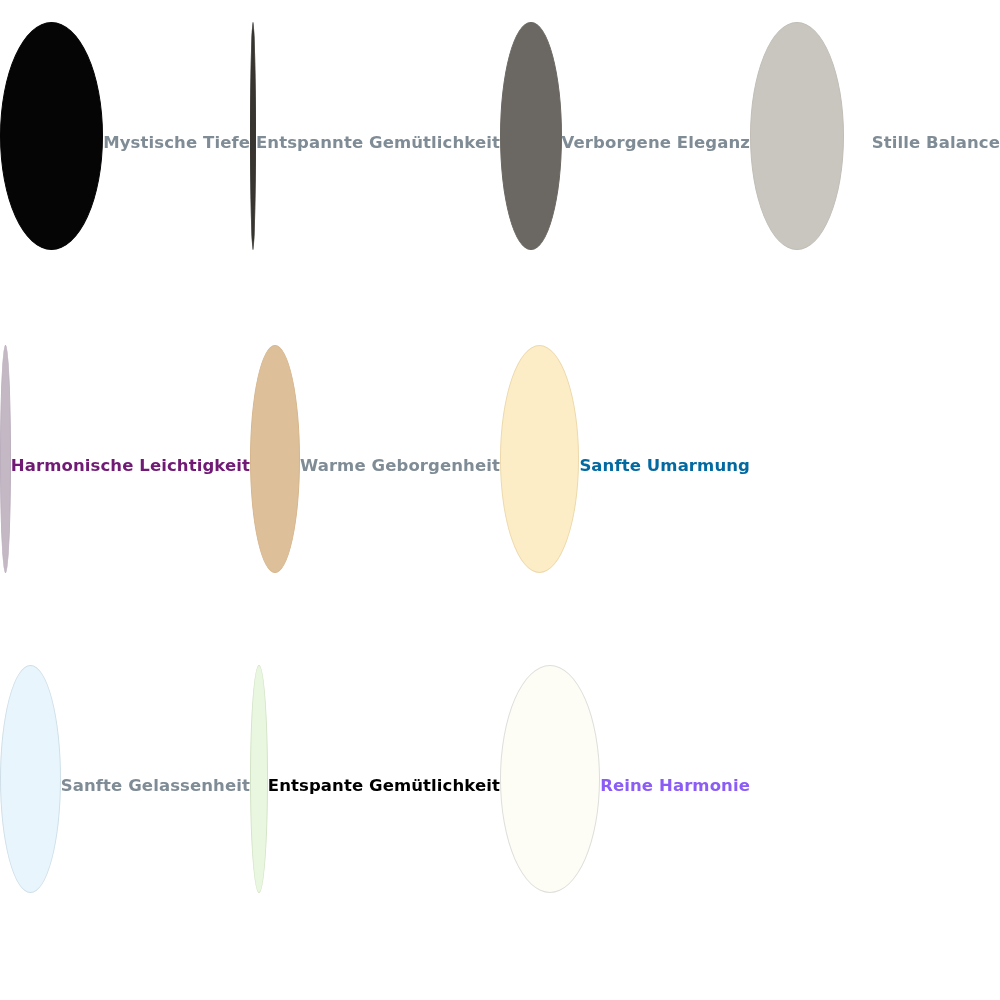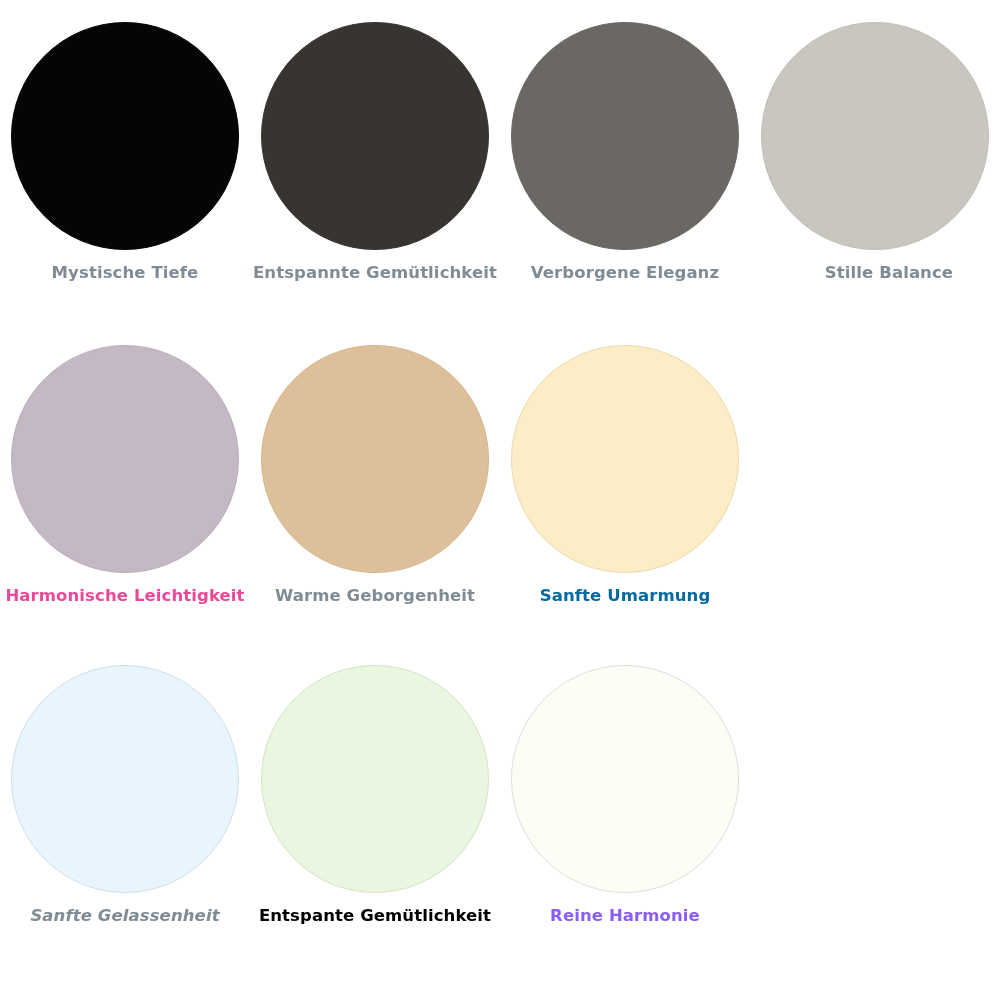--- a/index.html
+++ b/index.html
@@ -32,21 +32,21 @@
     align-items: flex-start;
   }
 
   #row-0 { top: 22px; }
   #row-1 { top: 345px; }
   #row-2 { top: 665px; }
 
   .swatch-cell {
     width: 250px;
     display: flex;
-    flex-direction: column;
+    flex-direction: row;
     align-items: center;
     justify-content: flex-start;
   }
 
   .swatch-disc {
     width: 228px;
     height: 228px;
     border-radius: 50%;
     box-sizing: border-box;
     display: block;
@@ -83,36 +83,36 @@
     </div>
     <div class="swatch-cell">
       <div class="swatch-disc" style="background-color: rgb(201, 198, 192); border: 1px solid rgb(193, 189, 182);"></div>
       <div class="swatch-label" style="color: rgb(127, 140, 150); margin-left: 28px;">Stille Balance</div>
     </div>
   </div>
 
   <div class="swatch-row" id="row-1">
     <div class="swatch-cell">
       <div class="swatch-disc" style="background-color: rgb(196, 184, 197); border: 1px solid rgb(187, 174, 189);"></div>
-      <div class="swatch-label" style="color: #ec4899;">Harmonische Leichtigkeit</div>
+      <div class="swatch-label" style="color: #701a75;">Harmonische Leichtigkeit</div>
     </div>
     <div class="swatch-cell">
       <div class="swatch-disc" style="background-color: rgb(221, 192, 154); border: 1px solid rgb(213, 181, 140);"></div>
       <div class="swatch-label" style="color: rgb(127, 140, 150);">Warme Geborgenheit</div>
     </div>
     <div class="swatch-cell">
       <div class="swatch-disc" style="background-color: rgb(253, 237, 198); border: 1px solid rgb(236, 217, 172);"></div>
       <div class="swatch-label" style="color: #0369a1;">Sanfte Umarmung</div>
     </div>
   </div>
 
   <div class="swatch-row" id="row-2">
     <div class="swatch-cell">
       <div class="swatch-disc" style="background-color: rgb(233, 245, 252); border: 1px solid rgb(207, 223, 232);"></div>
-      <div class="swatch-label" style="color: rgb(127, 140, 150); font-style: italic;">Sanfte Gelassenheit</div>
+      <div class="swatch-label" style="color: rgb(127, 140, 150);">Sanfte Gelassenheit</div>
     </div>
     <div class="swatch-cell">
       <div class="swatch-disc" style="background-color: rgb(234, 247, 224); border: 1px solid rgb(211, 227, 198);"></div>
       <div class="swatch-label" style="color: #000000;">Entspante Gemütlichkeit</div>
     </div>
     <div class="swatch-cell">
       <div class="swatch-disc" style="background-color: rgb(253, 253, 246); border: 1px solid rgb(222, 222, 218);"></div>
       <div class="swatch-label" style="color: #8b5cf6;">Reine Harmonie</div>
     </div>
   </div>

